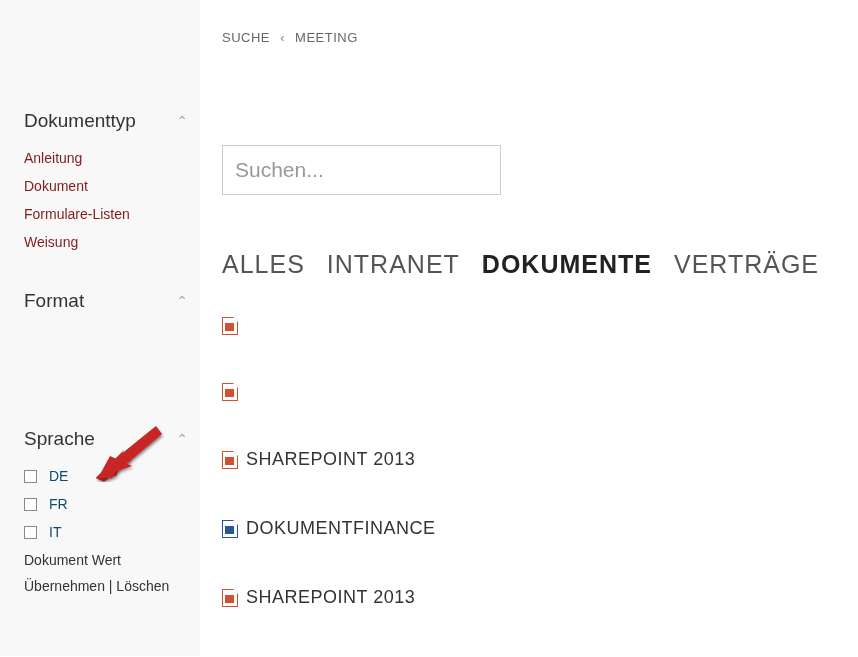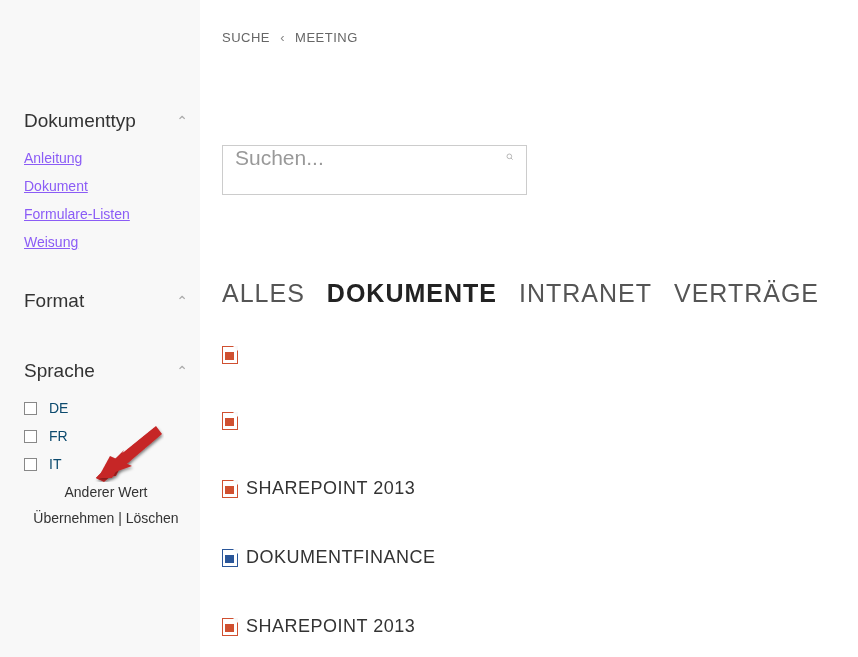--- a/index.html
+++ b/index.html
@@ -51,29 +51,27 @@
       color: #333;
       font-weight: 400;
     }
     .chevron {
       font-size: 14px;
       color: #aaa;
       line-height: 1;
     }
     .facet-item {
       font-size: 14px;
-      color: #8b5cf6;
+      color: #7f1d1d;
       margin-bottom: 12px;
       cursor: pointer;
-      text-decoration: underline;
     }
     .sprache-section {
-      margin-top: 48px;
+      margin-top: 116px;
       position: relative;
-      text-align: center;
     }
     .checkbox-item {
       display: flex;
       align-items: center;
       margin-bottom: 12px;
       cursor: pointer;
     }
     .checkbox {
       width: 13px;
       height: 13px;
@@ -88,26 +86,26 @@
     .facet-action {
       font-size: 14px;
       color: #333;
       margin-bottom: 10px;
     }
     .facet-action-link {
       cursor: pointer;
     }
     .search-box {
       display: flex;
-      align-items: flex-start;
+      align-items: center;
       border: 1px solid #ccc;
-      width: 305px;
+      width: 279px;
       height: 50px;
       padding: 0 12px;
-      margin-bottom: 84px;
+      margin-bottom: 55px;
       margin-top: 6px;
     }
     .search-input {
       flex: 1;
       border: none;
       outline: none;
       font-size: 21px;
       color: #444;
       background: transparent;
     }
@@ -244,21 +242,21 @@
         <span class="checkbox-label">DE</span>
       </div>
       <div class="checkbox-item">
         <span class="checkbox"></span>
         <span class="checkbox-label">FR</span>
       </div>
       <div class="checkbox-item">
         <span class="checkbox"></span>
         <span class="checkbox-label">IT</span>
       </div>
-      <div class="facet-action">Anderer Wert</div>
+      <div class="facet-action">Dokument Wert</div>
       <div class="facet-action">
         <span class="facet-action-link">Übernehmen</span><span> | </span><span class="facet-action-link">Löschen</span>
       </div>
     </div>
   </div>
 
   <div class="main">
     <div class="breadcrumb">
       <span>SUCHE</span>
       <span class="breadcrumb-sep">‹</span>
@@ -268,22 +266,22 @@
     <div class="search-box">
       <input class="search-input" type="text" placeholder="Suchen..." style="">
       <svg class="search-icon-s" viewBox="0 0 24 24" fill="none" stroke="#aaa" stroke-width="2.5">
         <circle cx="10" cy="10" r="7"></circle>
         <line x1="20" y1="20" x2="15" y2="15"></line>
       </svg>
     </div>
 
     <div class="tabs">
       <span class="tab">ALLES</span>
+      <span class="tab">INTRANET</span>
       <span class="tab active">DOKUMENTE</span>
-      <span class="tab">INTRANET</span>
       <span class="tab">VERTRÄGE</span>
     </div>
 
     <div class="results">
       <div class="result">
         <span class="result-icon icon-ppt"></span>
       </div>
       <div class="result">
         <span class="result-icon icon-ppt"></span>
       </div>

